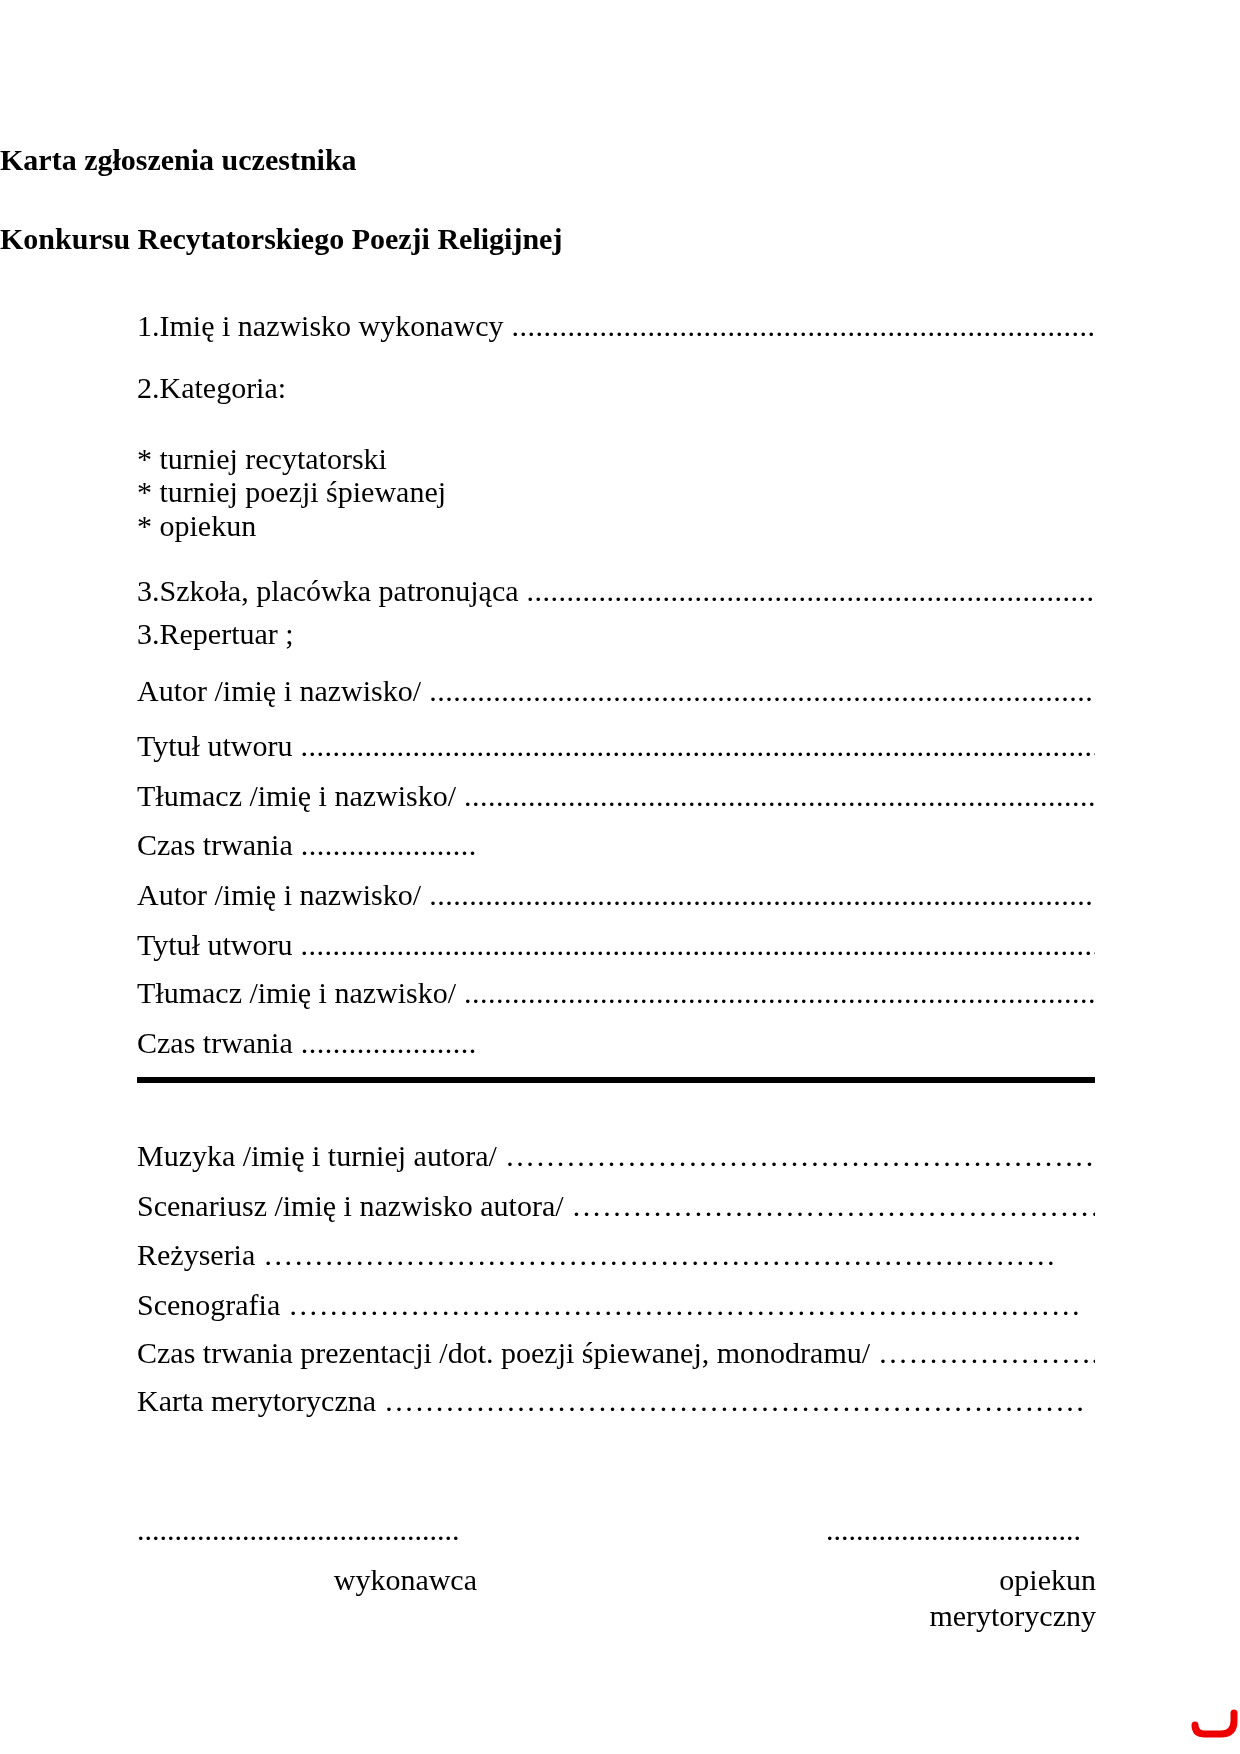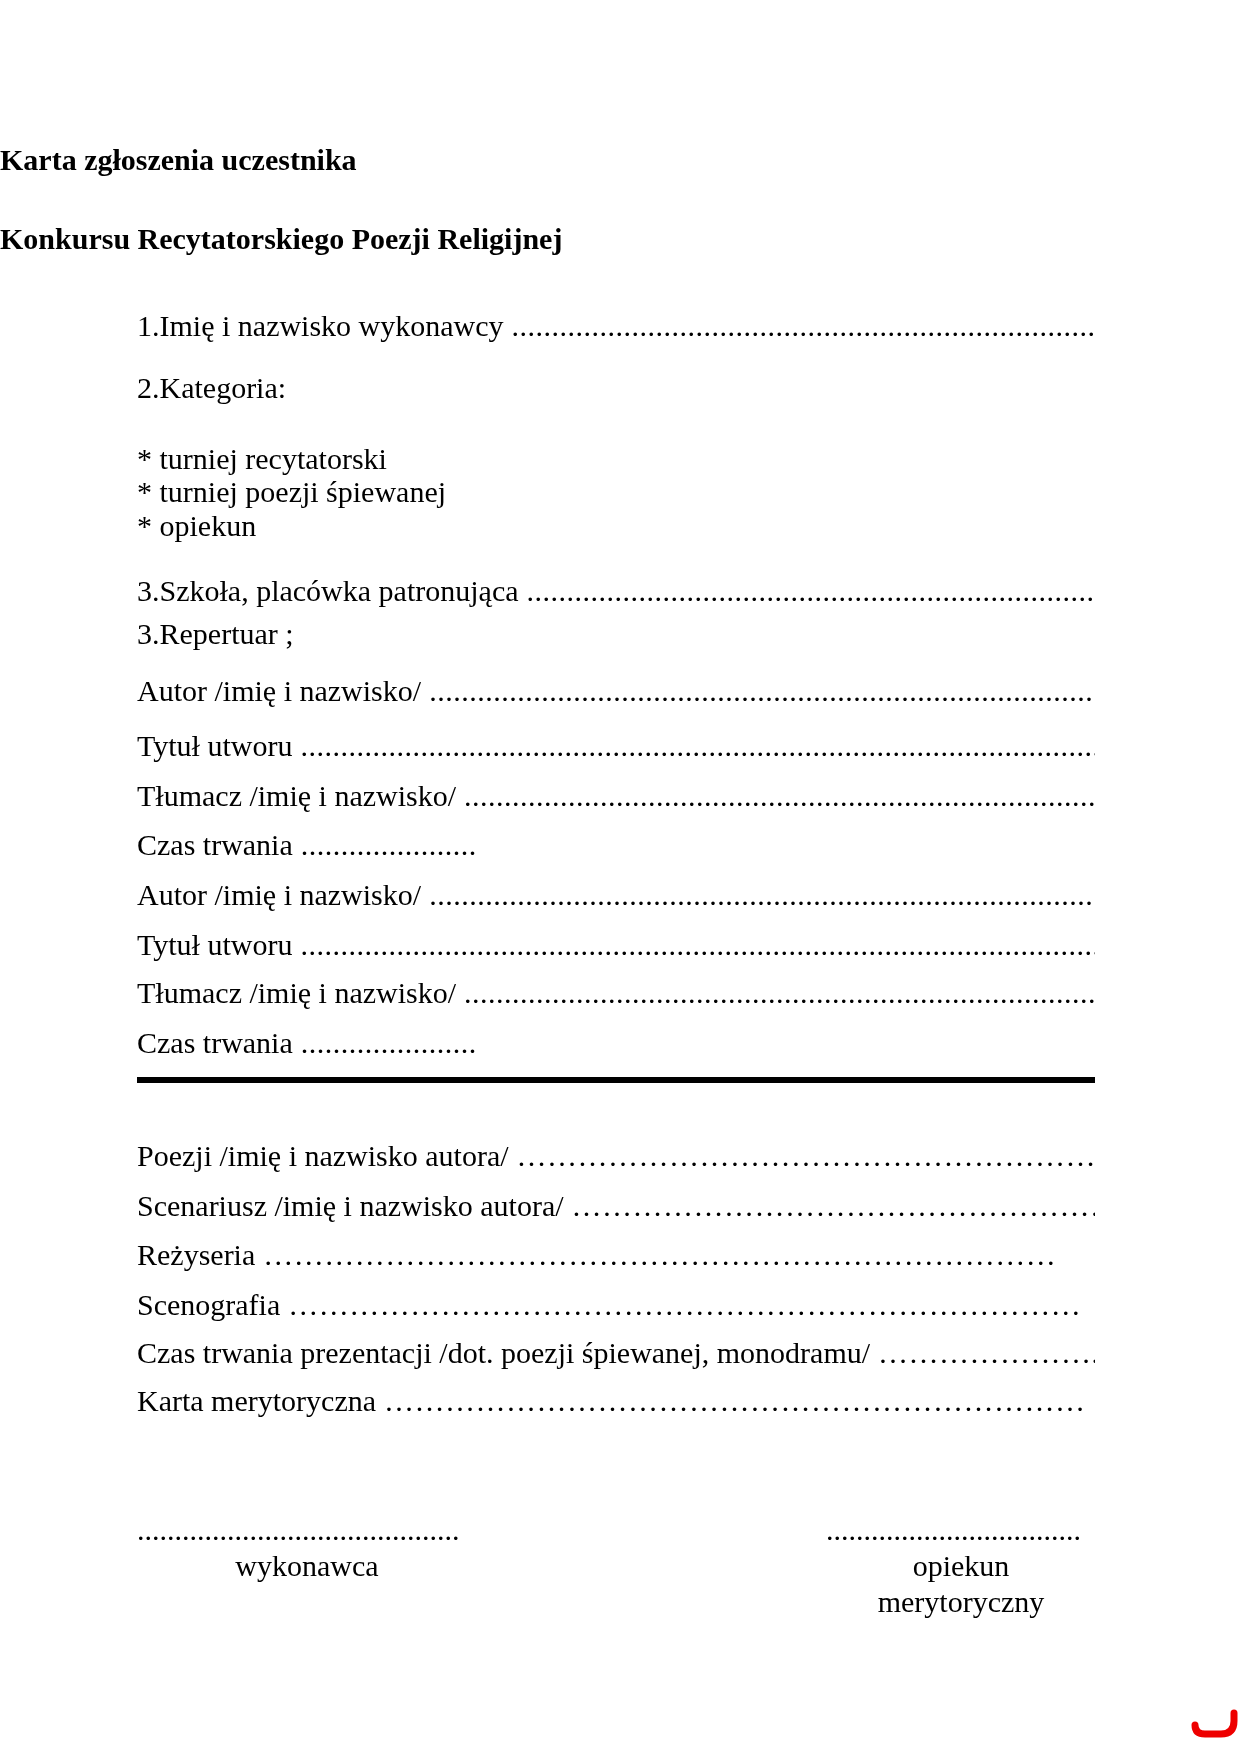--- a/index.html
+++ b/index.html
@@ -22,21 +22,21 @@
     font-size:30px; line-height:36px;
     white-space:nowrap; overflow:hidden;
   }
   .leader { letter-spacing:0.5px; }
   .rule {
     position:absolute; left:137px; width:958px; height:6px;
     background:#000;
   }
   .sig-block { position:absolute; font-size:30px; line-height:36px; }
   .sig-dots { white-space:nowrap; overflow:hidden; }
-  .sig-label { text-align:center; }
+  .sig-label { text-align:right;margin-top:14px; }
   .red-mark { position:absolute; left:1188px; top:1706px; }
 </style>
 </head>
 <body>
 
 <div class="center-line" style="top:142px">Karta zgłoszenia uczestnika</div>
 <div class="center-line" style="top:221px">Konkursu Recytatorskiego Poezji Religijnej</div>
 
 <div class="line" style="top:308px"><span>1.Imię i nazwisko wykonawcy</span><span class="leader"> .........................................................................................................</span></div>
 
@@ -53,21 +53,21 @@
 <div class="line" style="top:728px"><span>Tytuł utworu</span><span class="leader"> .........................................................................................................</span></div>
 <div class="line" style="top:778px"><span>Tłumacz /imię i nazwisko/</span><span class="leader"> .........................................................................................................</span></div>
 <div class="line" style="top:827px"><span>Czas trwania</span><span class="leader"> ......................</span></div>
 <div class="line" style="top:877px"><span>Autor /imię i nazwisko/</span><span class="leader"> .........................................................................................................</span></div>
 <div class="line" style="top:927px"><span>Tytuł utworu</span><span class="leader"> .........................................................................................................</span></div>
 <div class="line" style="top:975px"><span>Tłumacz /imię i nazwisko/</span><span class="leader"> .........................................................................................................</span></div>
 <div class="line" style="top:1025px"><span>Czas trwania</span><span class="leader"> ......................</span></div>
 
 <div class="rule" style="top:1077px"></div>
 
-<div class="line" style="top:1138px"><span>Poezji /imię i nazwisko autora/</span><span class="leader"> ……………………………………………………...</span></div>
+<div class="line" style="top:1138px"><span>Muzyka /imię i turniej autora/</span><span class="leader"> ……………………………………………………...</span></div>
 <div class="line" style="top:1188px"><span>Scenariusz /imię i nazwisko autora/</span><span class="leader"> …………………………………………………...</span></div>
 <div class="line" style="top:1237px"><span>Reżyseria</span><span class="leader"> ……………………………………………………………………</span></div>
 <div class="line" style="top:1287px"><span>Scenografia</span><span class="leader"> ……………………………………………………………………</span></div>
 <div class="line" style="top:1335px"><span>Czas trwania prezentacji /dot. poezji śpiewanej, monodramu/</span><span class="leader"> …………………..</span></div>
 <div class="line" style="top:1383px"><span>Karta merytoryczna</span><span class="leader"> ……………………………………………………………</span></div>
 
 <div class="sig-block" style="left:137px; top:1512px; width:340px">
   <div class="sig-dots">...........................................</div>
   <div class="sig-label">wykonawca</div>
 </div>

